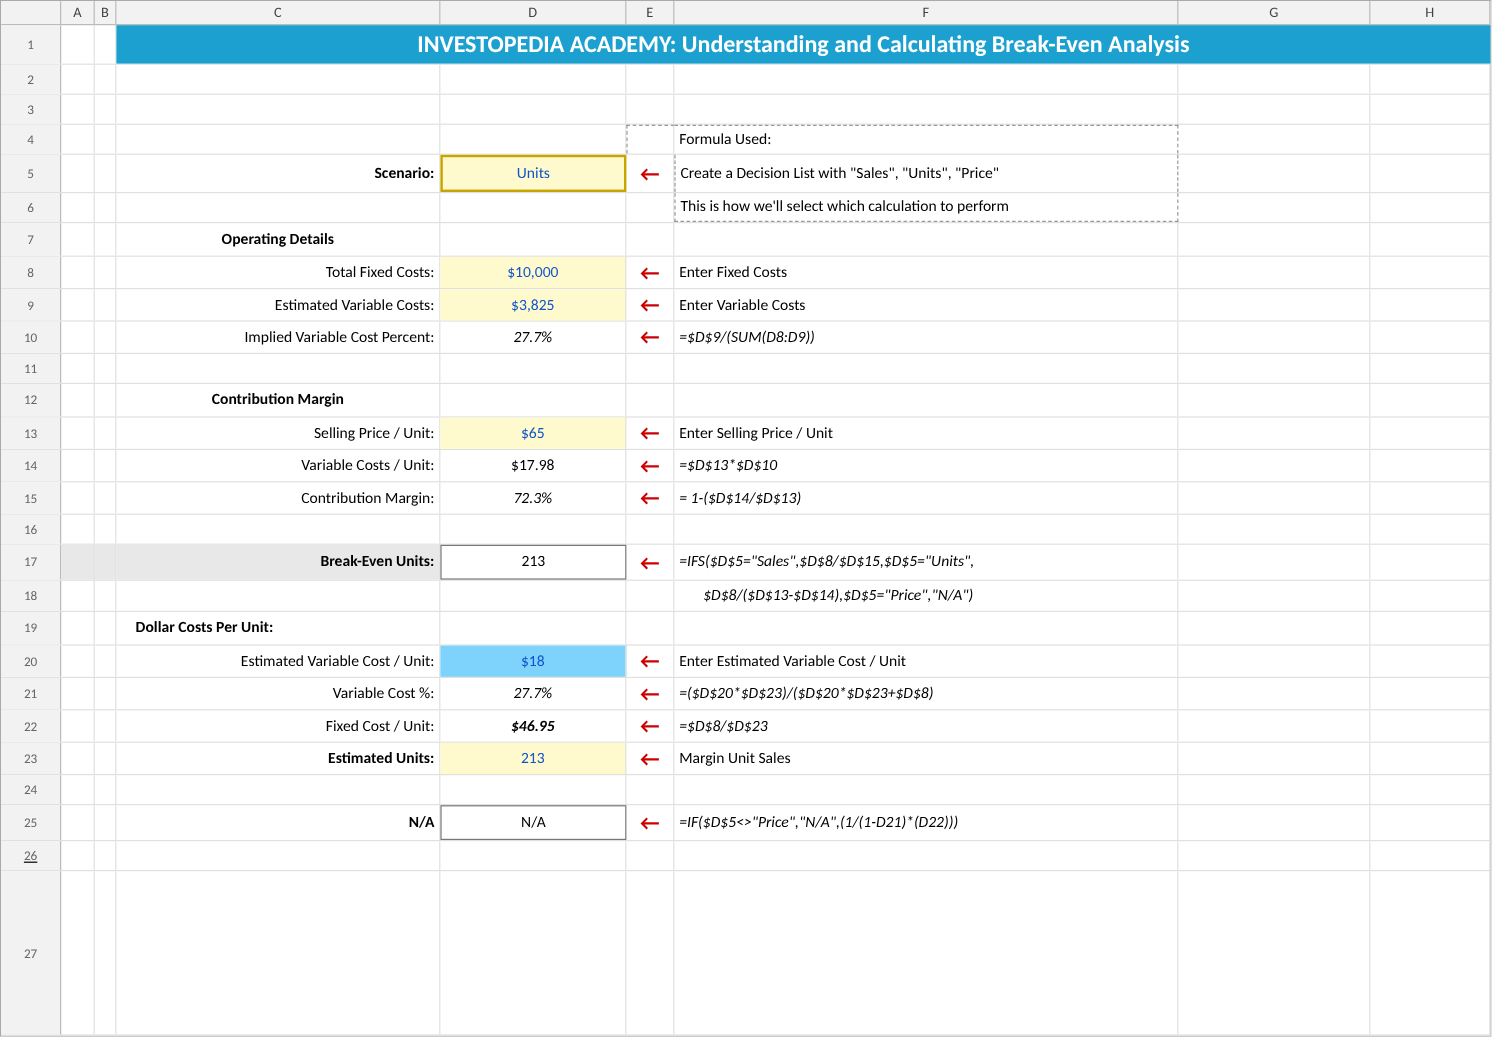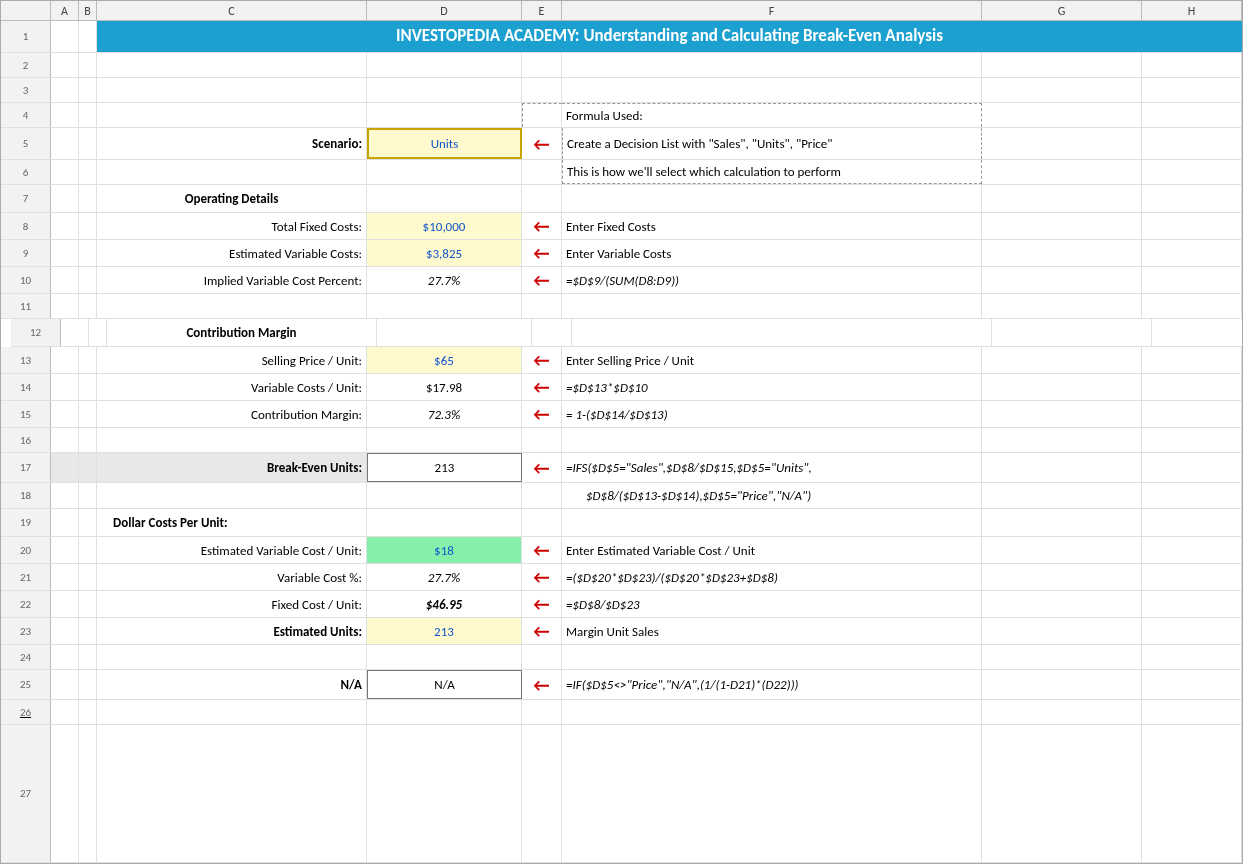--- a/index.html
+++ b/index.html
@@ -110,21 +110,21 @@
     <div class="col-header col-e">E</div>
     <div class="col-header col-f">F</div>
     <div class="col-header col-g">G</div>
     <div class="col-header col-h">H</div>
   </div>
 
   <div class="sheet-row title-row" style="min-height:32px;">
     <div class="row-num">1</div>
     <div class="cell col-a"></div>
     <div class="cell col-b"></div>
-    <div class="col-c-h-merged" style="flex:1; background:#1ca0d0; display:flex; align-items:flex-start; justify-content:center; color:#fff; font-weight:bold; font-size:17px; padding: 4px 8px;">
+    <div class="col-c-h-merged" style="flex:1; background:#1ca0d0; display:flex; align-items:flex-end; justify-content:center; color:#fff; font-weight:bold; font-size:20px; padding: 4px 8px;">
       <span>INVESTOPEDIA ACADEMY: Understanding and Calculating Break-Even Analysis</span>
     </div>
   </div>
 
   <div class="sheet-row" style="min-height:20px;">
     <div class="row-num">2</div>
     <div class="cell col-a"></div>
     <div class="cell col-b"></div>
     <div class="cell col-c"></div>
     <div class="cell col-d"></div>
@@ -273,21 +273,21 @@
     <div class="cell col-a"></div>
     <div class="cell col-b"></div>
     <div class="cell col-c"></div>
     <div class="cell col-d"></div>
     <div class="cell col-e"></div>
     <div class="cell col-f"></div>
     <div class="cell col-g"></div>
     <div class="cell col-h"></div>
   </div>
 
-  <div class="sheet-row" style="min-height:28px;margin-left:10px;">
+  <div class="sheet-row" style="min-height:28px;">
     <div class="row-num">12</div>
     <div class="cell col-a"></div>
     <div class="cell col-b"></div>
     <div class="cell col-c text-center bold">
       <span>Contribution Margin</span>
     </div>
     <div class="cell col-d"></div>
     <div class="cell col-e"></div>
     <div class="cell col-f"></div>
     <div class="cell col-g"></div>
@@ -414,21 +414,21 @@
     <div class="cell col-h"></div>
   </div>
 
   <div class="sheet-row" style="min-height:26px;">
     <div class="row-num">20</div>
     <div class="cell col-a"></div>
     <div class="cell col-b"></div>
     <div class="cell col-c text-right">
       <span>Estimated Variable Cost / Unit:</span>
     </div>
-    <div class="cell col-d text-center bg-yellow" style="background:#86efac; color:#1155cc; justify-content:center;">
+    <div class="cell col-d text-center bg-yellow" style="background:#7dd3fc; color:#1155cc; justify-content:center;">
       <span>$18</span>
     </div>
     <div class="cell col-e text-center">
       <span style="color:#cc0000; font-size:18px; font-weight:bold;">←</span>
     </div>
     <div class="cell col-f">
       <span>Enter Estimated Variable Cost / Unit</span>
     </div>
     <div class="cell col-g"></div>
     <div class="cell col-h"></div>

